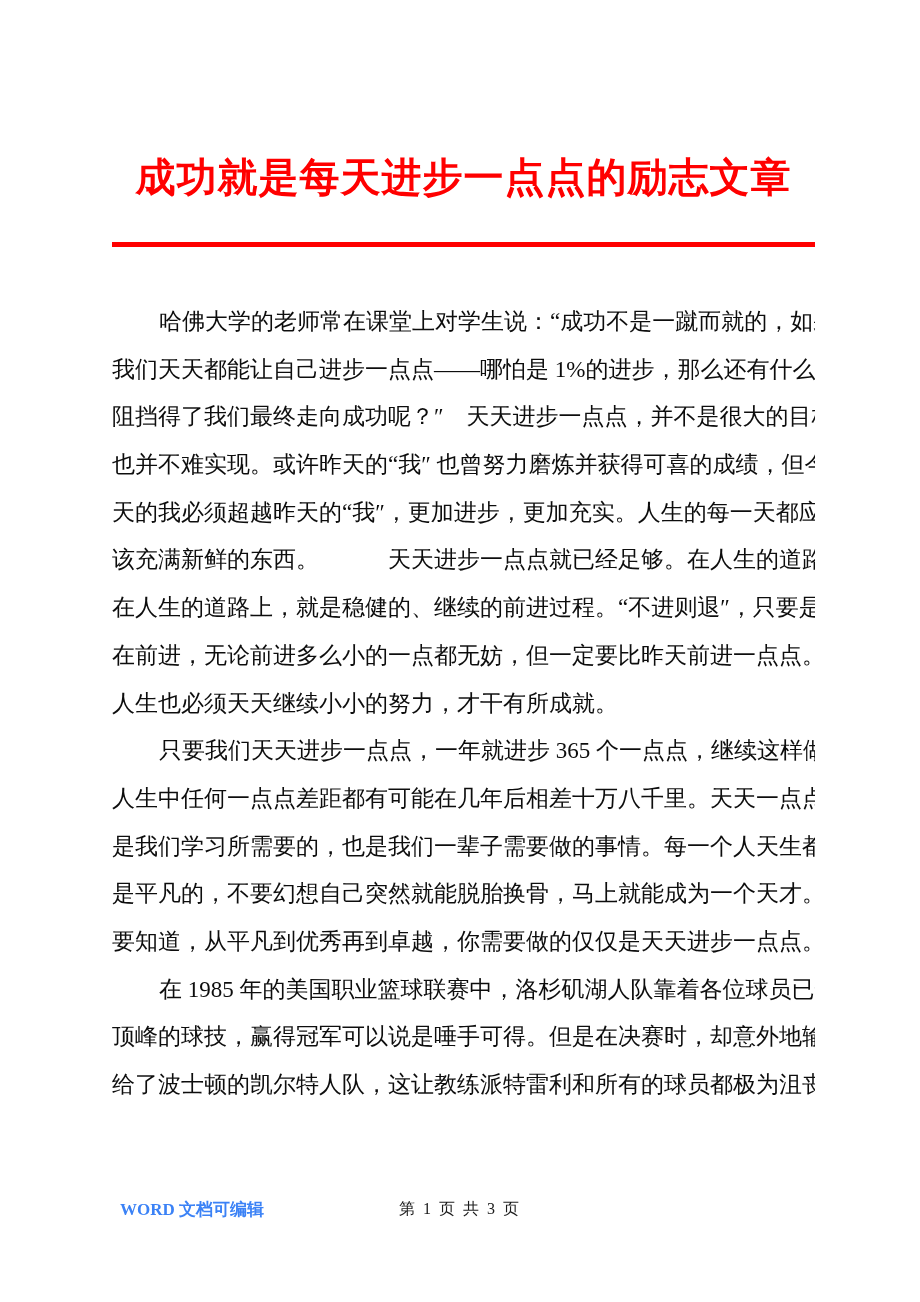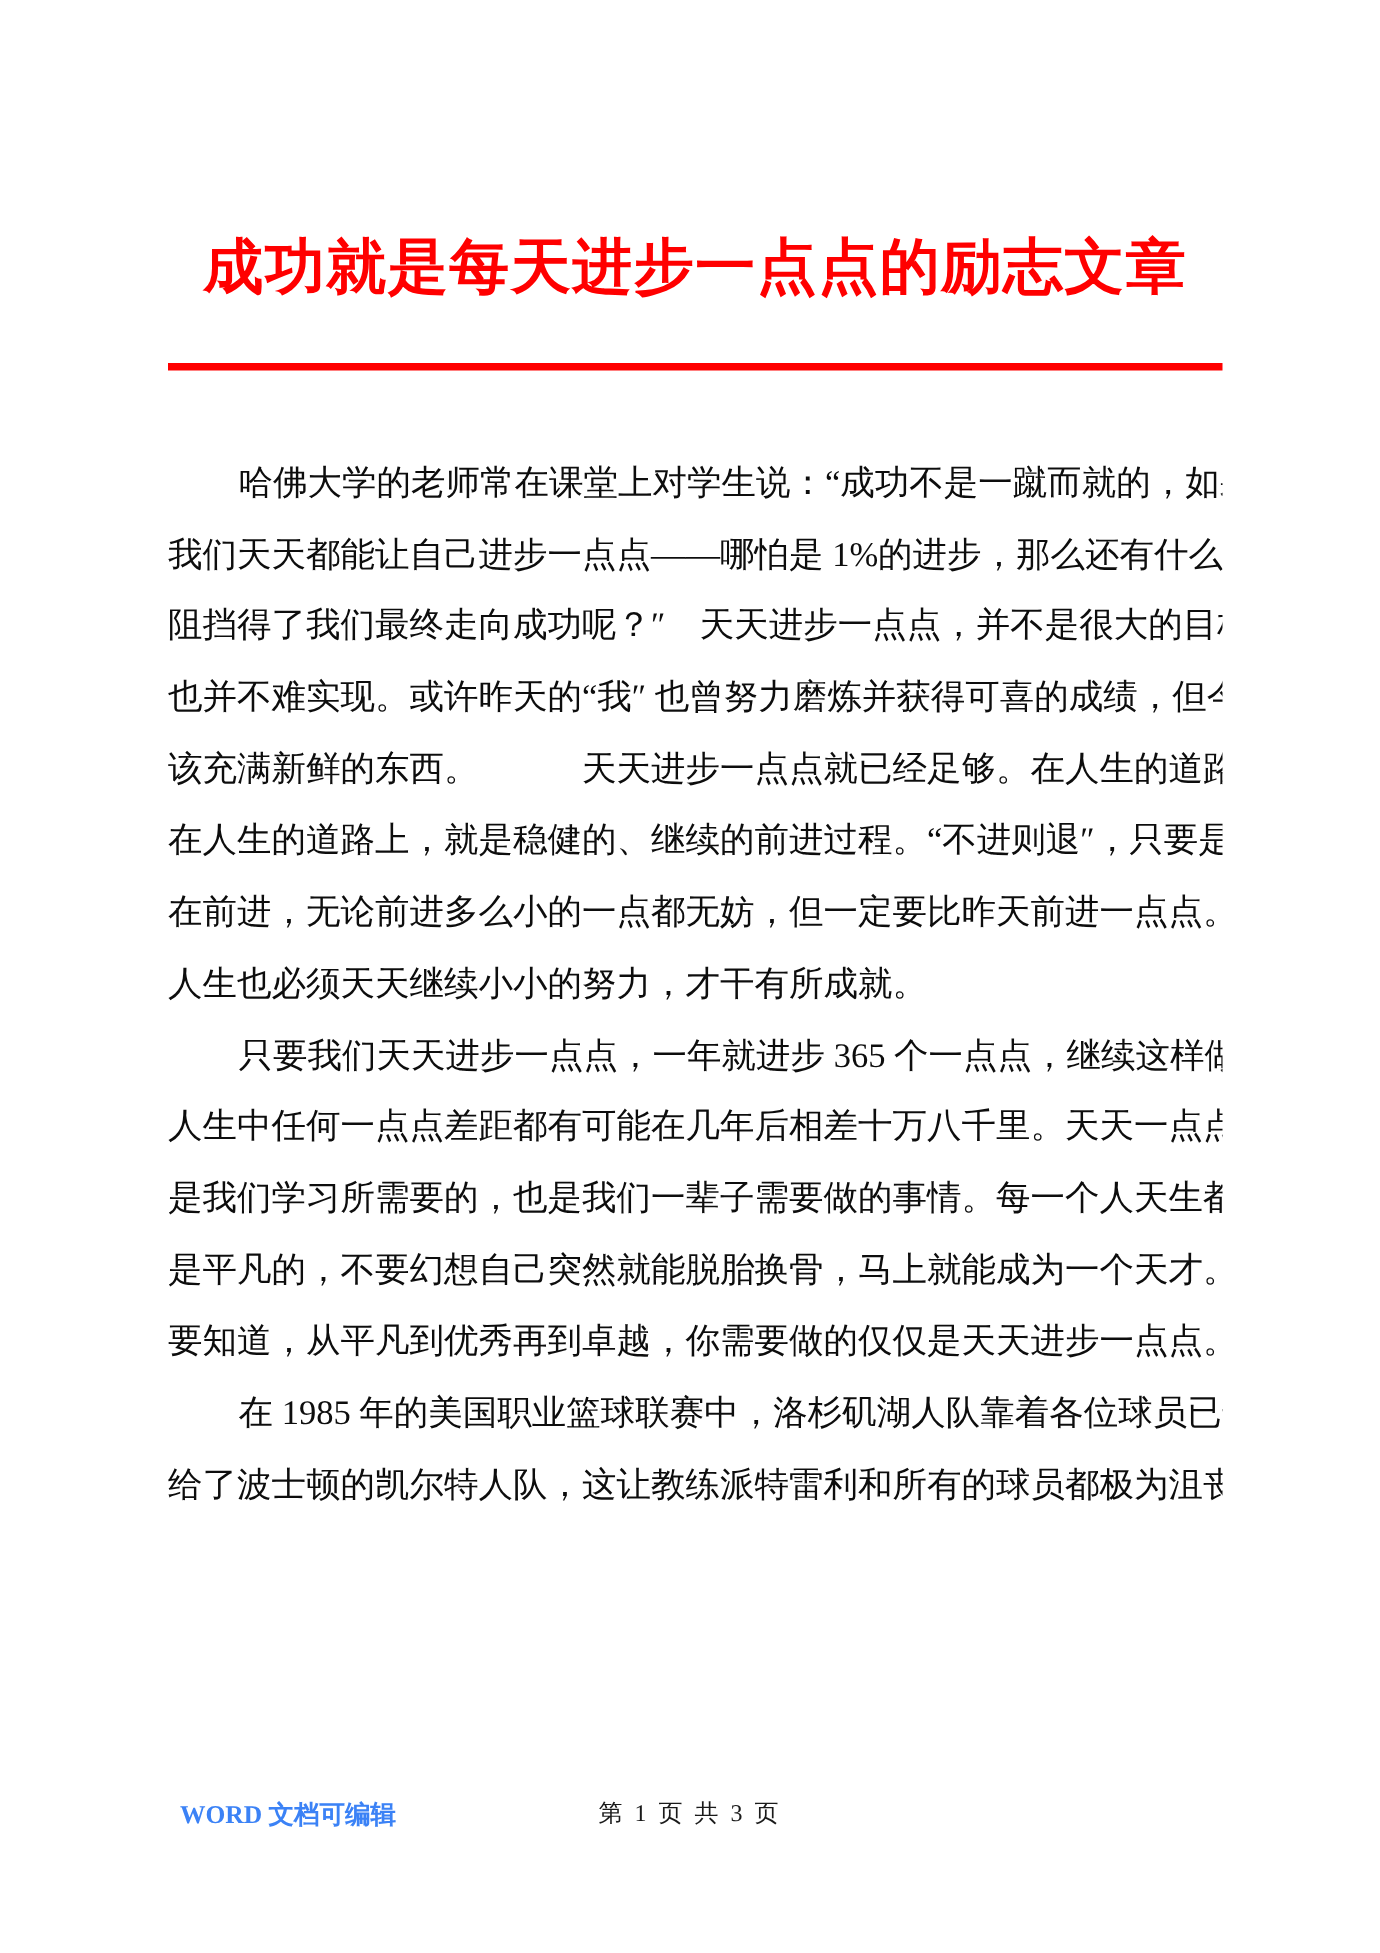--- a/index.html
+++ b/index.html
@@ -85,36 +85,38 @@
     <h1 class="doc-title">成功就是每天进步一点点的励志文章</h1>
     <div class="title-rule"></div>
 
     <div class="body-text">
 
       <div>
         <div class="line indent">哈佛大学的老师常在课堂上对学生说：“成功不是一蹴而就的，如果</div>
         <div class="line">我们天天都能让自己进步一点点——哪怕是 1%的进步，那么还有什么能</div>
         <div class="line">阻挡得了我们最终走向成功呢？″　天天进步一点点，并不是很大的目标，</div>
         <div class="line">也并不难实现。或许昨天的“我″ 也曾努力磨炼并获得可喜的成绩，但今</div>
+        <div class="line">天的我必须超越昨天的“我″，更加进步，更加充实。人生的每一天都应</div>
         <div class="line">该充满新鲜的东西。　　　天天进步一点点就已经足够。在人生的道路上，</div>
         <div class="line">在人生的道路上，就是稳健的、继续的前进过程。“不进则退″，只要是</div>
         <div class="line">在前进，无论前进多么小的一点都无妨，但一定要比昨天前进一点点。</div>
         <div class="line para-end">人生也必须天天继续小小的努力，才干有所成就。</div>
       </div>
 
       <div>
         <div class="line indent">只要我们天天进步一点点，一年就进步 365 个一点点，继续这样做，</div>
         <div class="line">人生中任何一点点差距都有可能在几年后相差十万八千里。天天一点点，</div>
         <div class="line">是我们学习所需要的，也是我们一辈子需要做的事情。每一个人天生都</div>
         <div class="line">是平凡的，不要幻想自己突然就能脱胎换骨，马上就能成为一个天才。</div>
         <div class="line para-end">要知道，从平凡到优秀再到卓越，你需要做的仅仅是天天进步一点点。</div>
       </div>
 
       <div>
         <div class="line indent">在 1985 年的美国职业篮球联赛中，洛杉矶湖人队靠着各位球员已达</div>
+        <div class="line">顶峰的球技，赢得冠军可以说是唾手可得。但是在决赛时，却意外地输</div>
         <div class="line para-end">给了波士顿的凯尔特人队，这让教练派特雷利和所有的球员都极为沮丧。</div>
       </div>
 
     </div>
   </div>
 
   <div class="footer">
     <span class="footer-left">WORD 文档可编辑</span>
     <div class="footer-page">第 1 页 共 3 页</div>
   </div>

